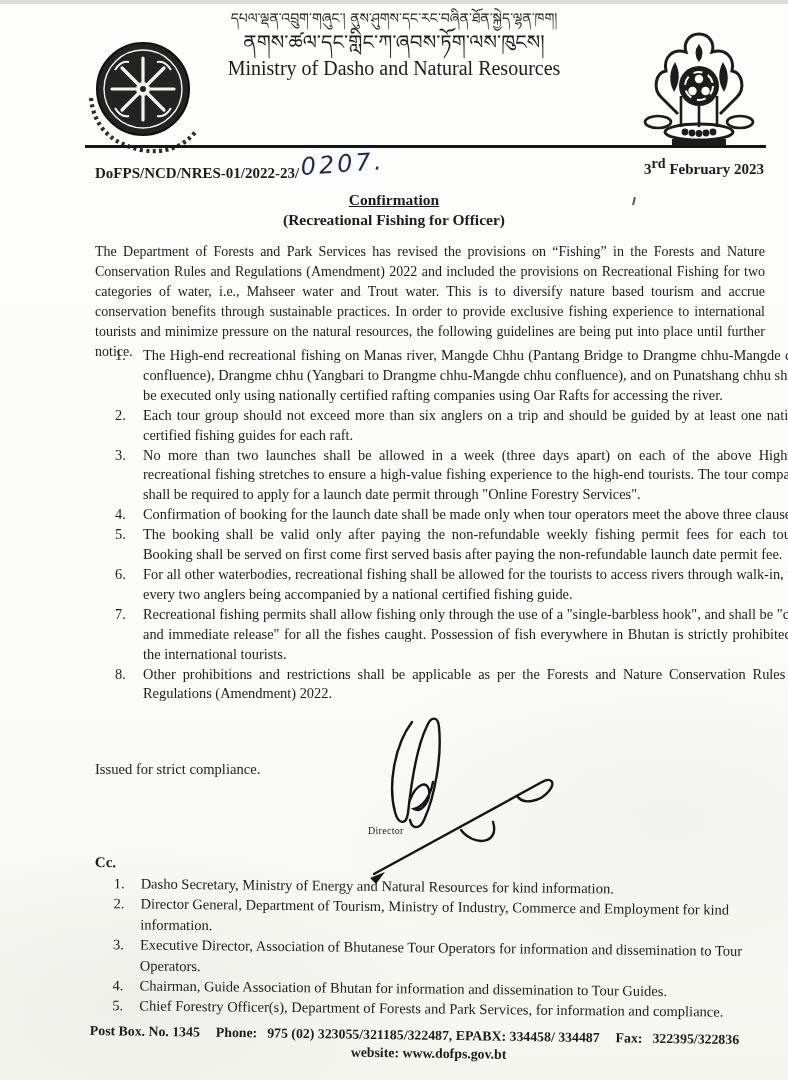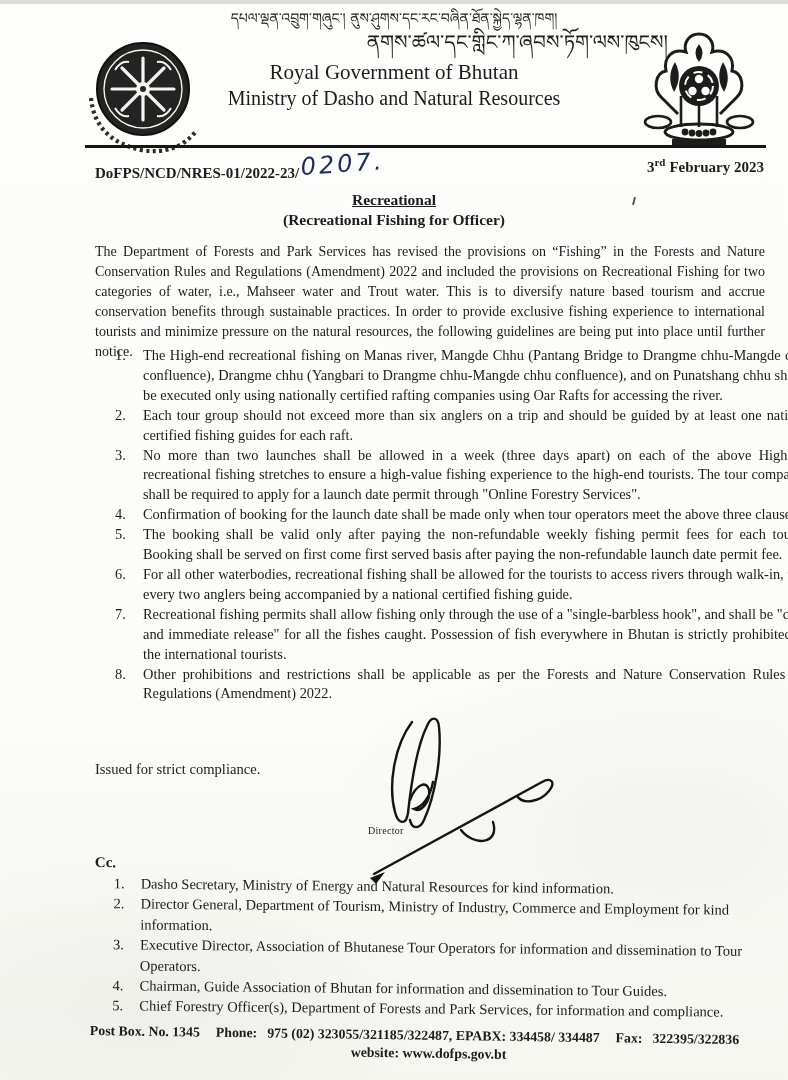--- a/index.html
+++ b/index.html
@@ -7,32 +7,32 @@
     position:relative;width:788px;height:1080px;margin:4px auto;overflow:hidden;
     background:
       radial-gradient(420px 220px at 18% 92%, rgba(90,90,80,0.05), rgba(0,0,0,0) 70%),
       radial-gradient(500px 260px at 85% 75%, rgba(90,90,80,0.04), rgba(0,0,0,0) 70%),
       linear-gradient(180deg,#fdfdfb 0%,#fcfcf9 55%,#f6f6f1 100%);
     font-family:"Liberation Serif",serif;color:#1c1c1e;
   }
   
   .header-center{position:absolute;left:120px;right:120px;top:6px;text-align:center;line-height:1.25;}
   .dz1{font-family:"DejaVu Sans",sans-serif;font-size:14px;color:#222;}
-  .dz2{font-family:"DejaVu Sans",sans-serif;font-size:20px;color:#1d1d1d;margin-top:2px;text-align:right;}
+  .dz2{font-family:"DejaVu Sans",sans-serif;font-size:20px;color:#1d1d1d;margin-top:2px;}
   .gov{font-size:21px;margin-top:4px;}
   .ministry{font-size:20px;margin-top:1px;}
   .dept{font-size:21px;font-weight:bold;margin-top:1px;}
   .header-rule{position:absolute;left:85px;right:22px;top:141px;height:3px;background:#161616;}
   .emblem-left{position:absolute;left:83px;top:32px;}
   .emblem-right{position:absolute;left:642px;top:26px;}
   
   .ref-row{position:absolute;left:95px;right:24px;top:152px;display:flex;justify-content:space-between;align-items:flex-start;font-size:15px;font-weight:bold;}
   .handwritten{display:inline-block;font-family:"DejaVu Sans",sans-serif;font-weight:400;font-style:italic;
     font-size:24px;letter-spacing:3px;color:#1d2a5e;transform:rotate(-4deg) translateY(-6px);margin-left:2px;}
-  .date sup{font-size:11px;}
+  .date sup{font-size:14px;}
   .date .rest{margin-left:4px;}
   
   .title-block{position:absolute;left:0;right:0;top:186px;text-align:center;line-height:1.25;}
   .title-main{display:inline-block;font-weight:bold;font-size:15.5px;text-decoration:underline;}
   .title-sub{font-weight:bold;font-size:15.5px;}
   .ink-speck{position:absolute;left:633px;top:193px;width:2px;height:8px;background:#555;transform:rotate(14deg);}
   
   .intro{position:absolute;left:95px;width:670px;top:224px;font-size:14px;line-height:19.9px;text-align:justify;}
   .guidelines{position:absolute;left:95px;width:670px;top:342px;font-size:14.4px;line-height:19.9px;
     margin:0;padding:0 0 0 48px;list-style:none;counter-reset:gl;}
@@ -106,36 +106,35 @@
           <circle cx="64" cy="103" r="3.4"></circle>
           <circle cx="71" cy="102" r="3.4"></circle>
       </g>
       <path d="M30 112 h54" stroke="#1c1c1c" stroke-width="6"></path>
     </svg>
   </span>
 
   <div class="header-center">
     <div class="dz1">དཔལ་ལྡན་འབྲུག་གཞུང་། ནུས་ཤུགས་དང་རང་བཞིན་ཐོན་སྐྱེད་ལྷན་ཁག།</div>
     <div class="dz2">ནགས་ཚལ་དང་གླིང་ཀ་ཞབས་ཏོག་ལས་ཁུངས།</div>
-    <div class="gov">Royal Government of Bhutan</div>
     <div class="ministry">Ministry of Dasho and Natural Resources</div>
   </div>
   <div class="header-rule"></div>
 
   <div class="ref-row">
     <div>
       <span>DoFPS/NCD/NRES-01/2022-23/</span><span class="handwritten">0207.</span>
     </div>
     <div class="date">
       <span>3</span><sup>rd</sup><span class="rest">February 2023</span>
     </div>
   </div>
 
   <div class="title-block">
-    <div><span class="title-main">Recreational</span></div>
+    <div><span class="title-main">Confirmation</span></div>
     <div class="title-sub">(Recreational Fishing for Officer)</div>
   </div>
   <div class="ink-speck"></div>
 
   <p class="intro">The Department of Forests and Park Services has revised the provisions on “Fishing” in the Forests and Nature Conservation Rules and Regulations (Amendment) 2022 and included the provisions on Recreational Fishing for two categories of water, i.e., Mahseer water and Trout water. This is to diversify nature based tourism and accrue conservation benefits through sustainable practices. In order to provide exclusive fishing experience to international tourists and minimize pressure on the natural resources, the following guidelines are being put into place until further notice.</p>
 
   <ol class="guidelines">
     <li>The High-end recreational fishing on Manas river, Mangde Chhu (Pantang Bridge to Drangme chhu-Mangde chhu confluence), Drangme chhu (Yangbari to Drangme chhu-Mangde chhu confluence), and on Punatshang chhu should be executed only using nationally certified rafting companies using Oar Rafts for accessing the river.</li>
     <li>Each tour group should not exceed more than six anglers on a trip and should be guided by at least one national certified fishing guides for each raft.</li>
     <li>No more than two launches shall be allowed in a week (three days apart) on each of the above High-end recreational fishing stretches to ensure a high-value fishing experience to the high-end tourists. The tour companies shall be required to apply for a launch date permit through "Online Forestry Services".</li>

